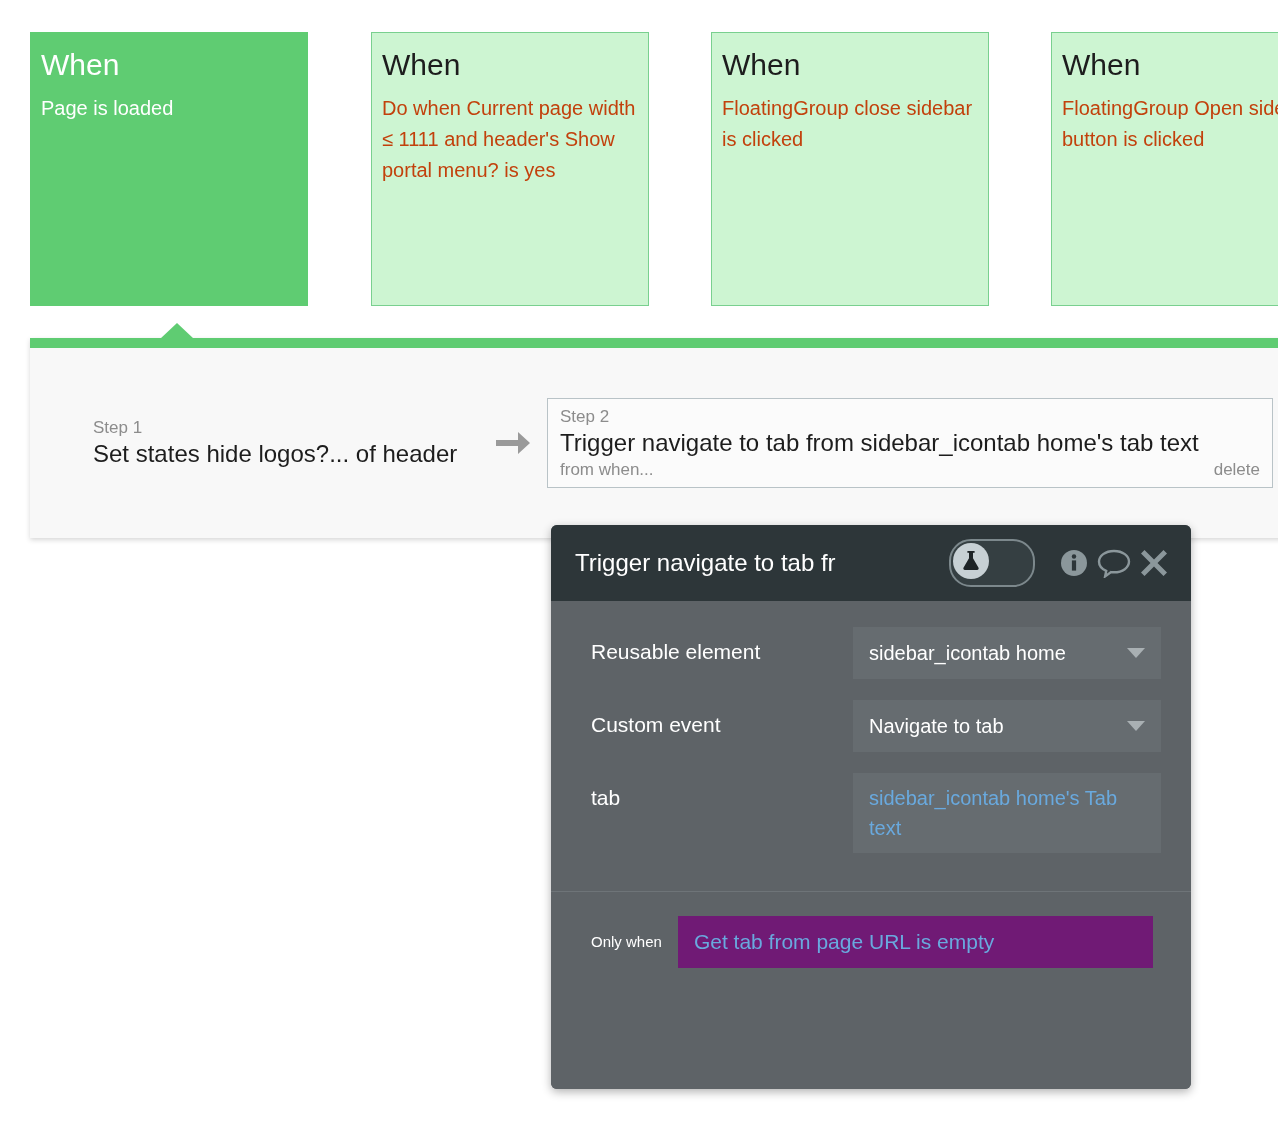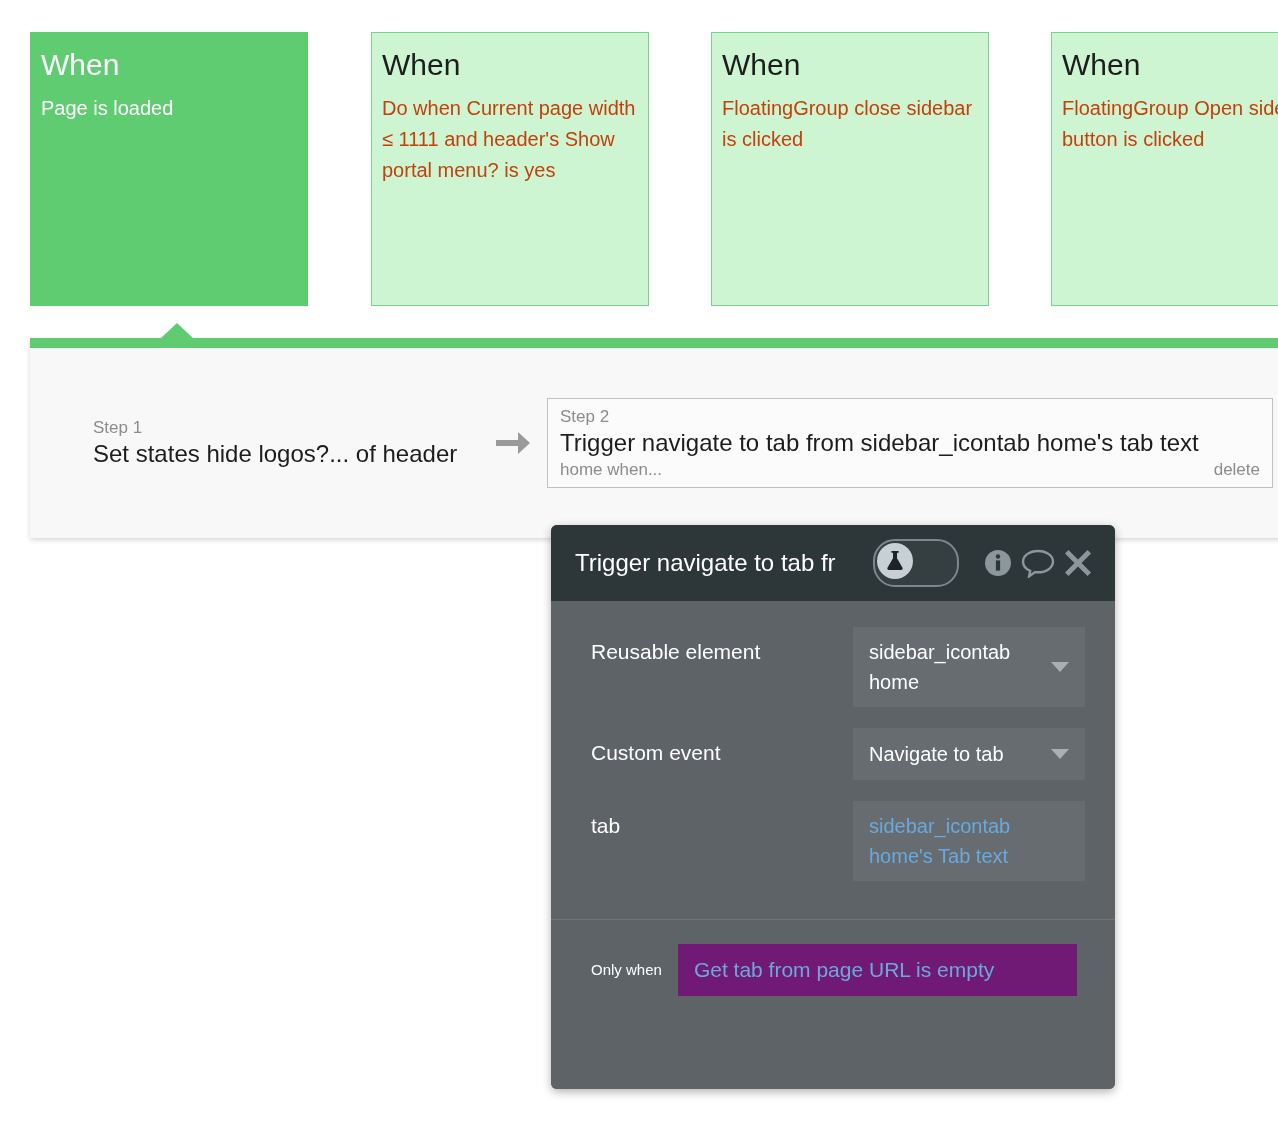--- a/index.html
+++ b/index.html
@@ -145,21 +145,21 @@
     color: #8c8c8c;
     line-height: 22px;
     margin-top: 1px;
   }
 
   
   .prop-panel {
     position: absolute;
     left: 551px;
     top: 525px;
-    width: 564px;
+    width: 640px;
     height: 564px;
     border-radius: 6px;
     box-shadow: 0 3px 10px rgba(0,0,0,0.30);
     overflow: hidden;
     background: #5e6367;
   }
   .prop-header {
     height: 76px;
     background: #2d3639;
     display: flex;
@@ -351,21 +351,21 @@
     <div class="step-arrow">
       <svg width="38" height="28" viewBox="0 0 38 28" aria-hidden="true">
         <path d="M2 11 h22 v-8 l12 11 -12 11 v-8 H2 z" fill="#9a9a9a"></path>
       </svg>
     </div>
 
     <div class="step-item step-2">
       <div class="step-label">Step 2</div>
       <div class="step-title">Trigger navigate to tab from sidebar_icontab home's tab text</div>
       <div class="step-sub">
-        <span>home when...</span>
+        <span>from when...</span>
         <span>delete</span>
       </div>
     </div>
 
   </div>
 </div>
 
 <div class="prop-panel">
 
   <div class="prop-header">

